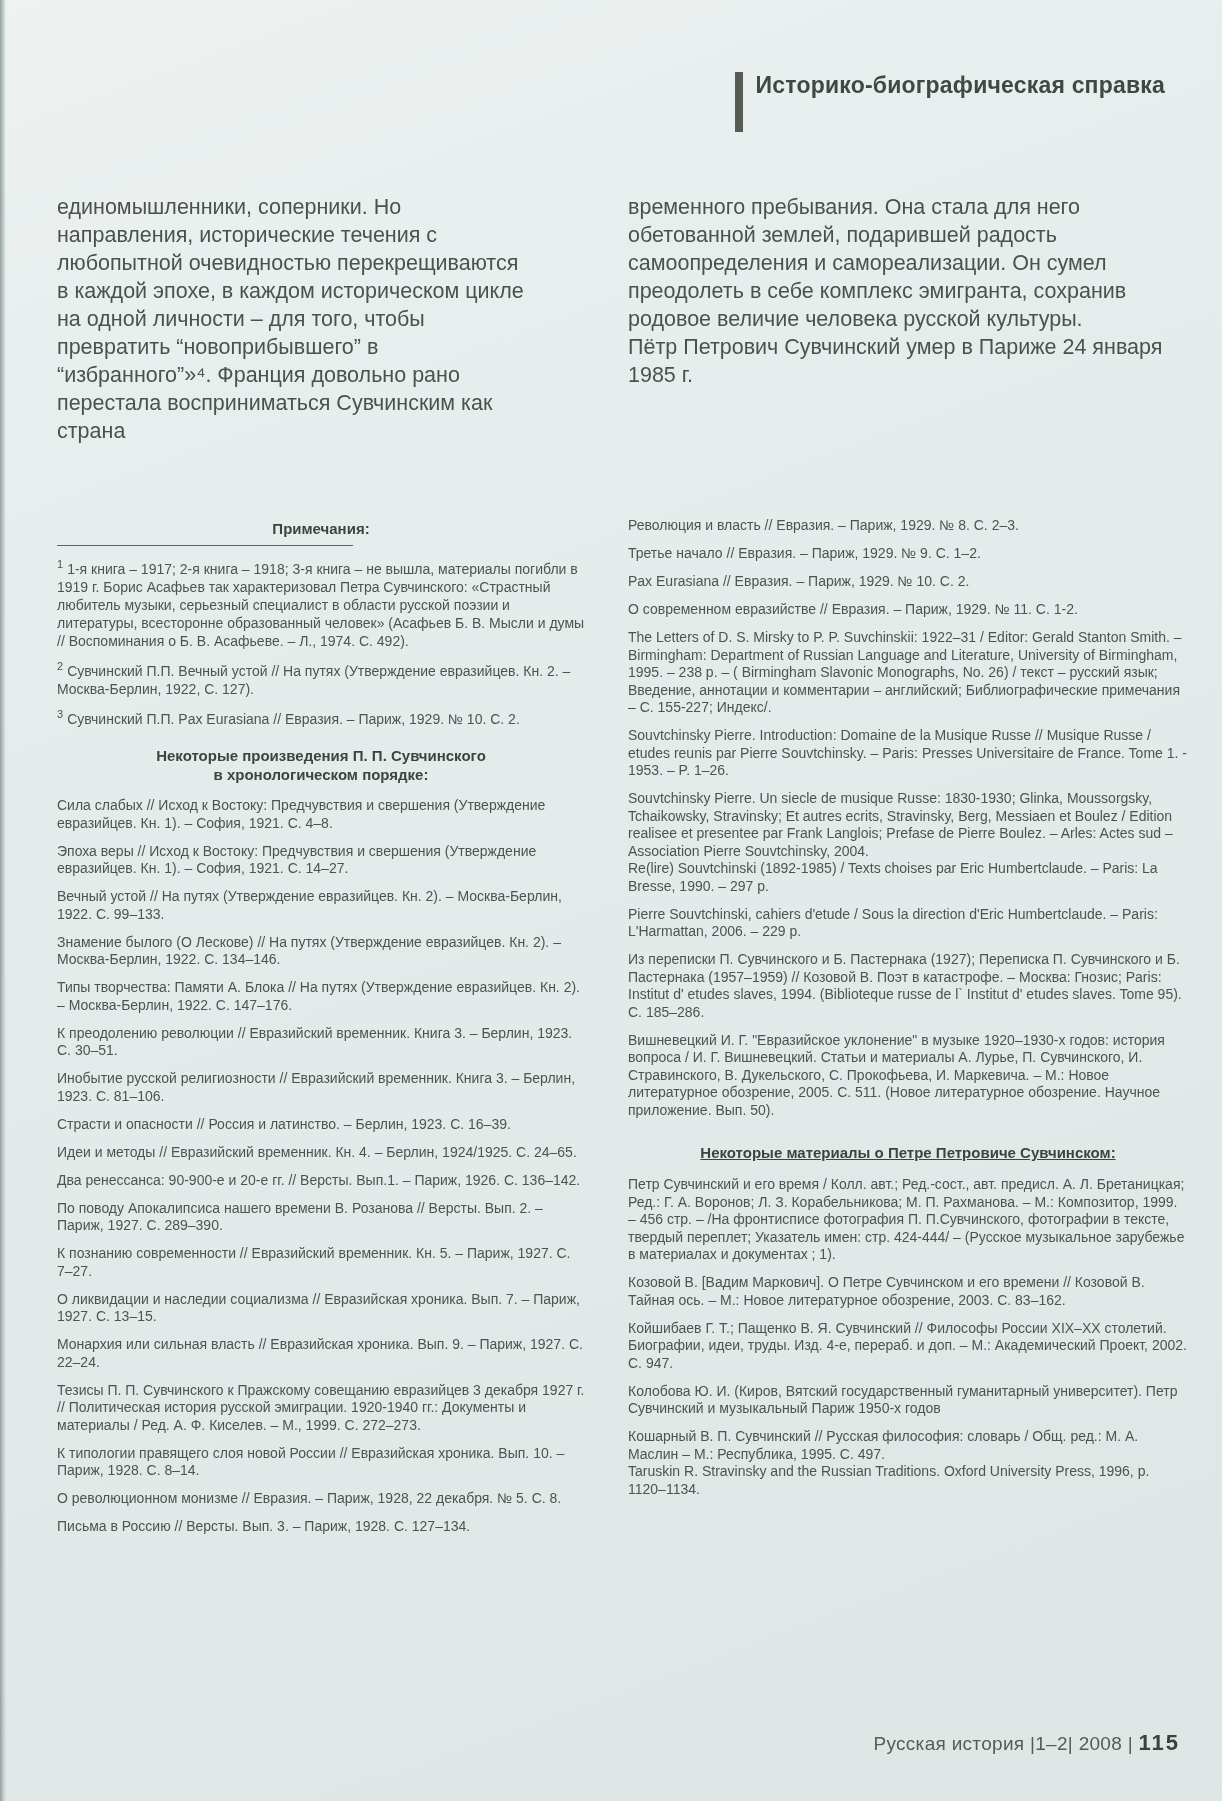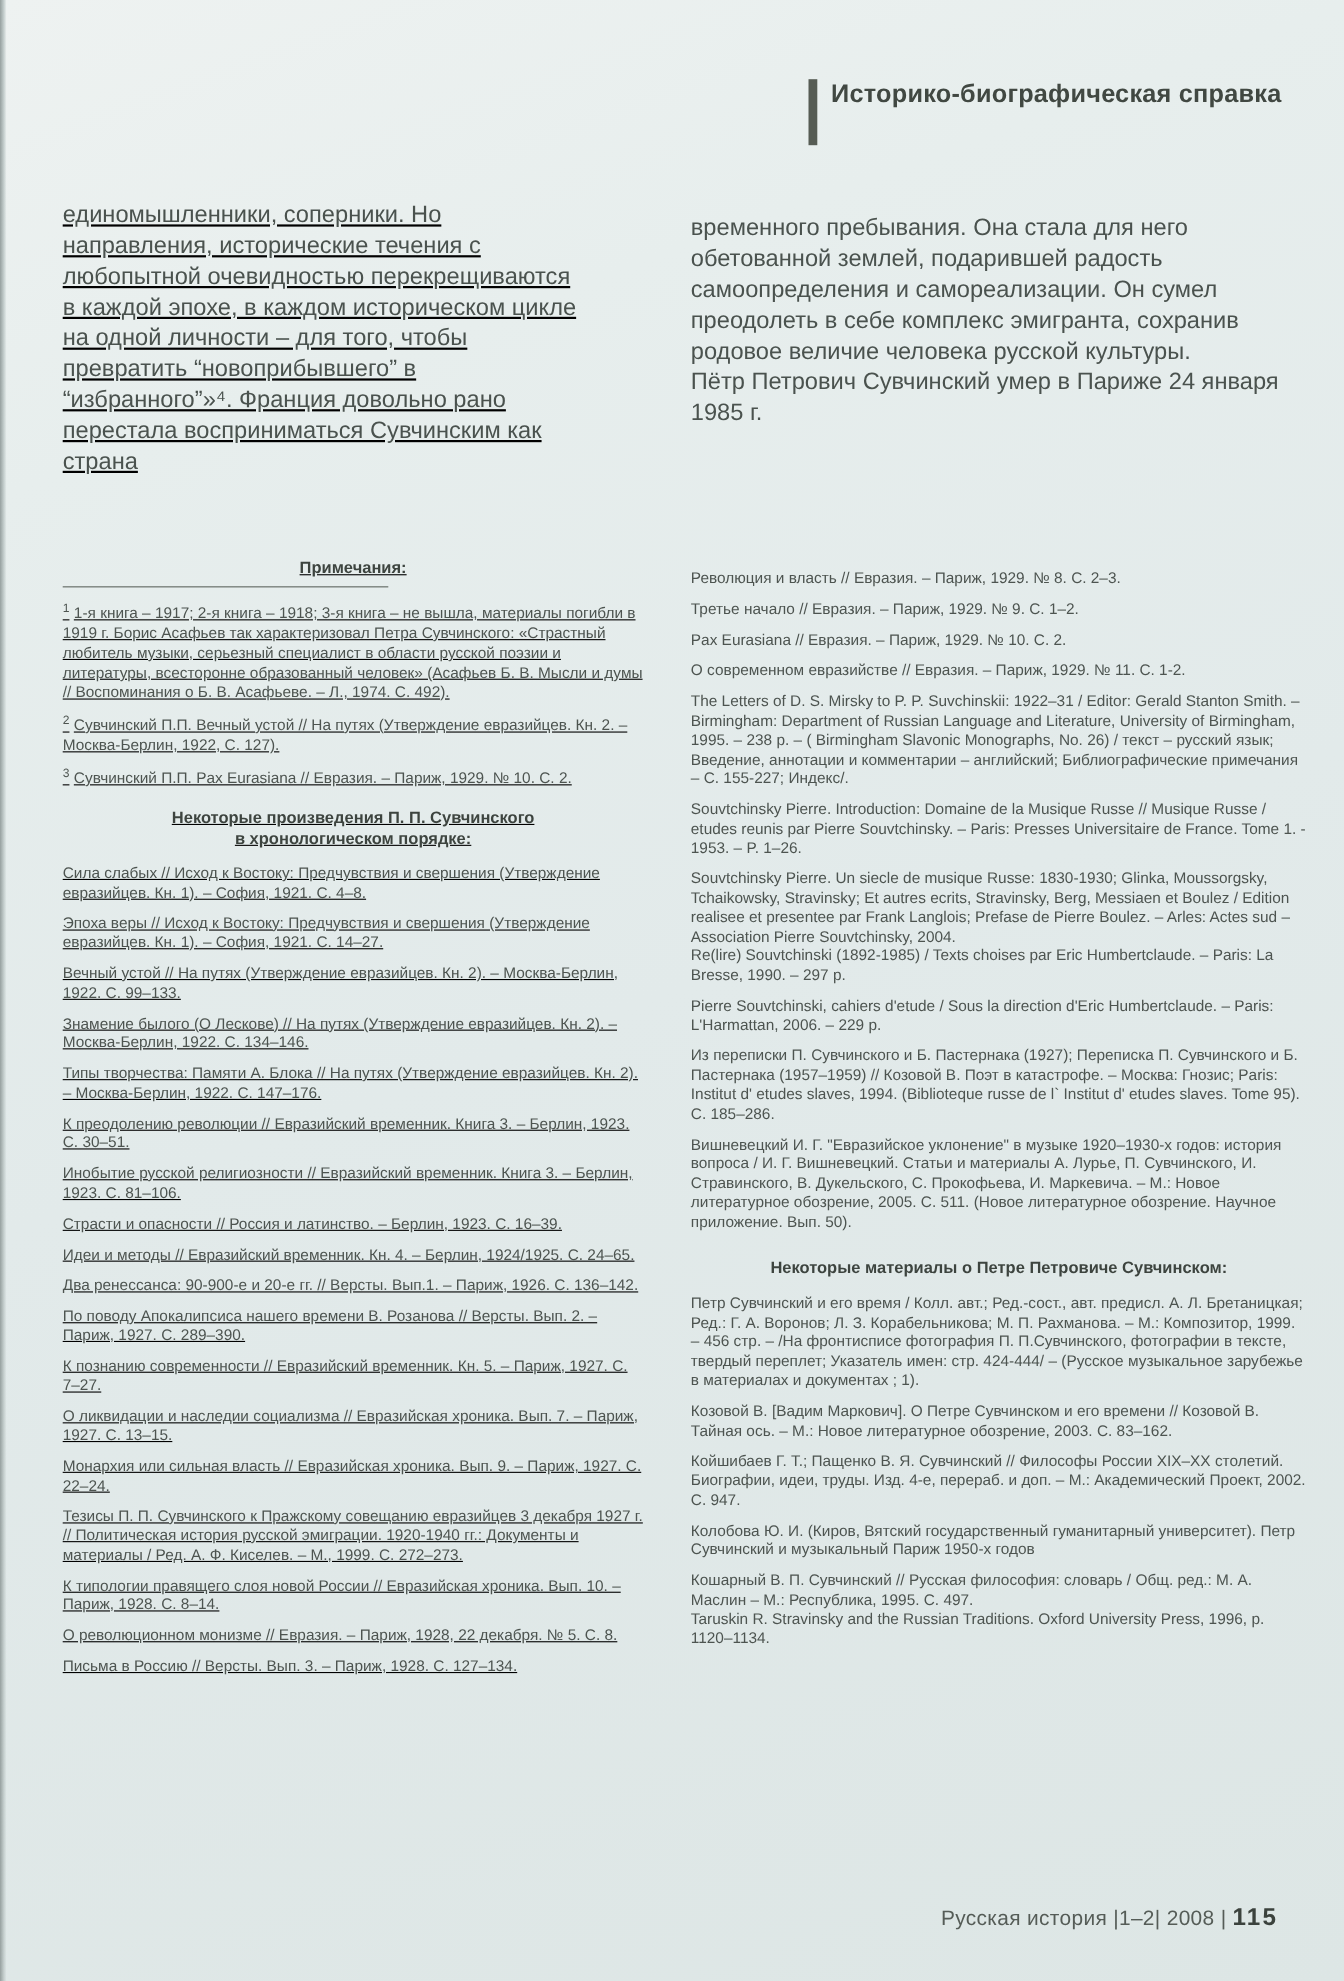--- a/index.html
+++ b/index.html
@@ -24,21 +24,21 @@
   }
   .header-bar{
     width:8px;height:60px;background:#565c54;margin-right:13px;
   }
   .page-title{
     margin:0;padding-bottom:3px;
     font-size:23px;font-weight:bold;color:#414842;
     letter-spacing:0.2px;
   }
   
-  .col-left{position:absolute;left:57px;top:181px;width:528px;text-decoration:underline;}
+  .col-left{position:absolute;left:57px;top:193px;width:528px;}
   .col-right{position:absolute;left:628px;top:193px;width:560px;}
   .intro{
     margin:0;max-width:472px;
     font-size:21.5px;line-height:28px;color:#4a524e;
     white-space:pre-line;
   }
   .col-right .intro{max-width:560px;}
   .section-heading{
     margin:0;font-size:15px;font-weight:bold;color:#3d443f;
     line-height:19px;white-space:pre-line;text-align:center;
@@ -54,24 +54,24 @@
     margin:0 0 12px 0;
   }
   .note sup{font-size:11px;line-height:0;margin-right:4px;}
   .works-heading{margin-top:18px;}
   .bib-list{margin-top:13px;}
   .bib-item{
     font-size:14px;line-height:17.5px;color:#4d5450;
     margin:0 0 10.5px 0;white-space:pre-line;
   }
   .col-right .bib-list.first{margin-top:128px;}
-  .materials-heading{margin-top:24px;margin-bottom:14px;}
+  .materials-heading{margin-top:24px;margin-bottom:14px;text-decoration:underline;}
   
   .page-footer{
-    position:absolute;right:60px;top:1730px;
+    position:absolute;right:42px;top:1730px;
     font-size:19px;color:#555c57;letter-spacing:0.3px;
   }
   .page-footer .page-number{
     font-size:22px;font-weight:bold;color:#3b423d;letter-spacing:2px;
   }
 </style>
 </head>
 <body>
 
 <div class="page">

